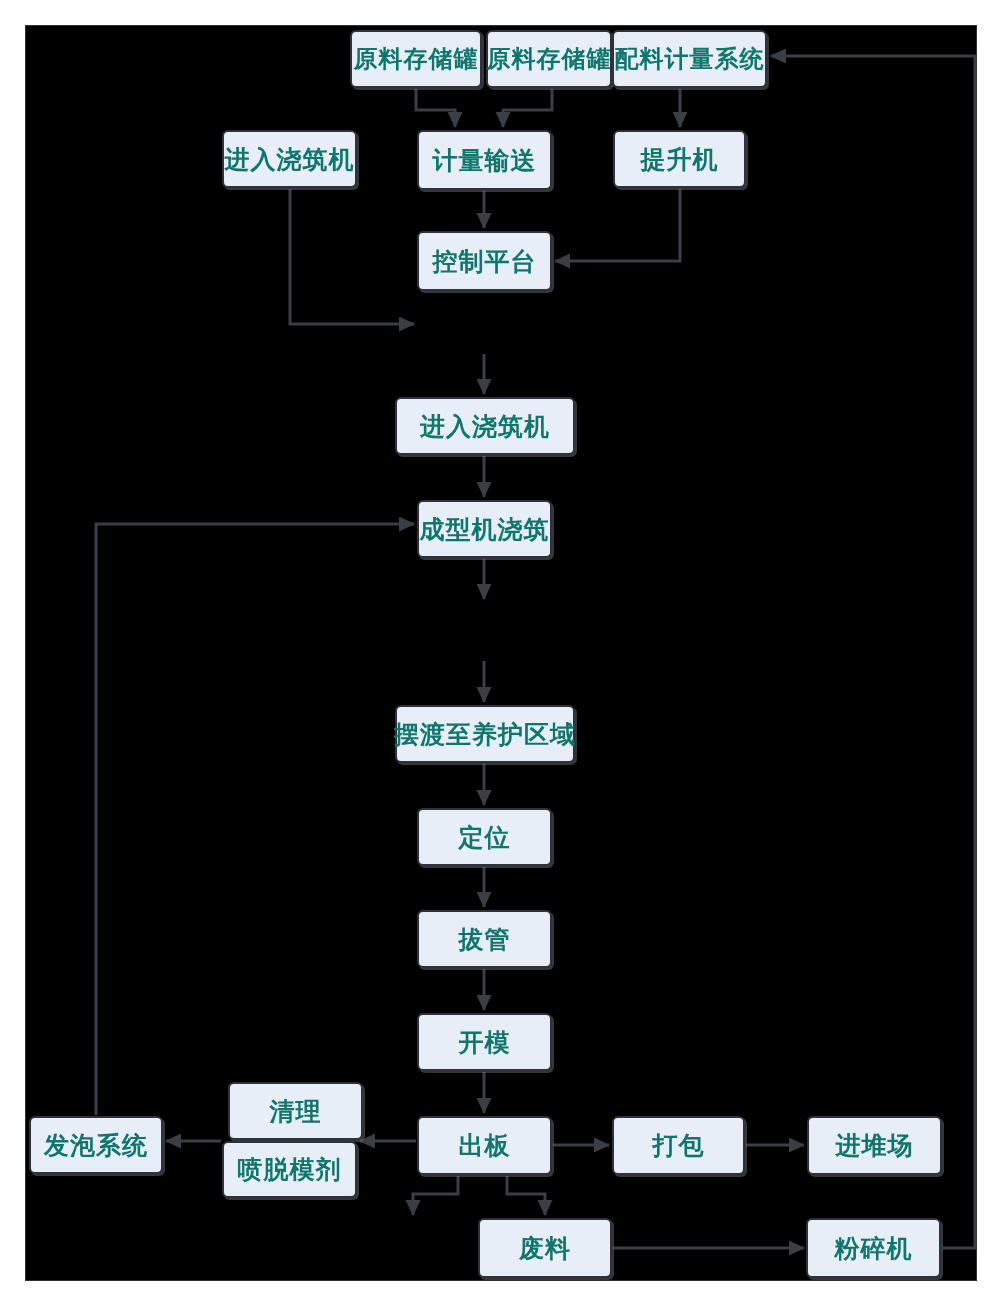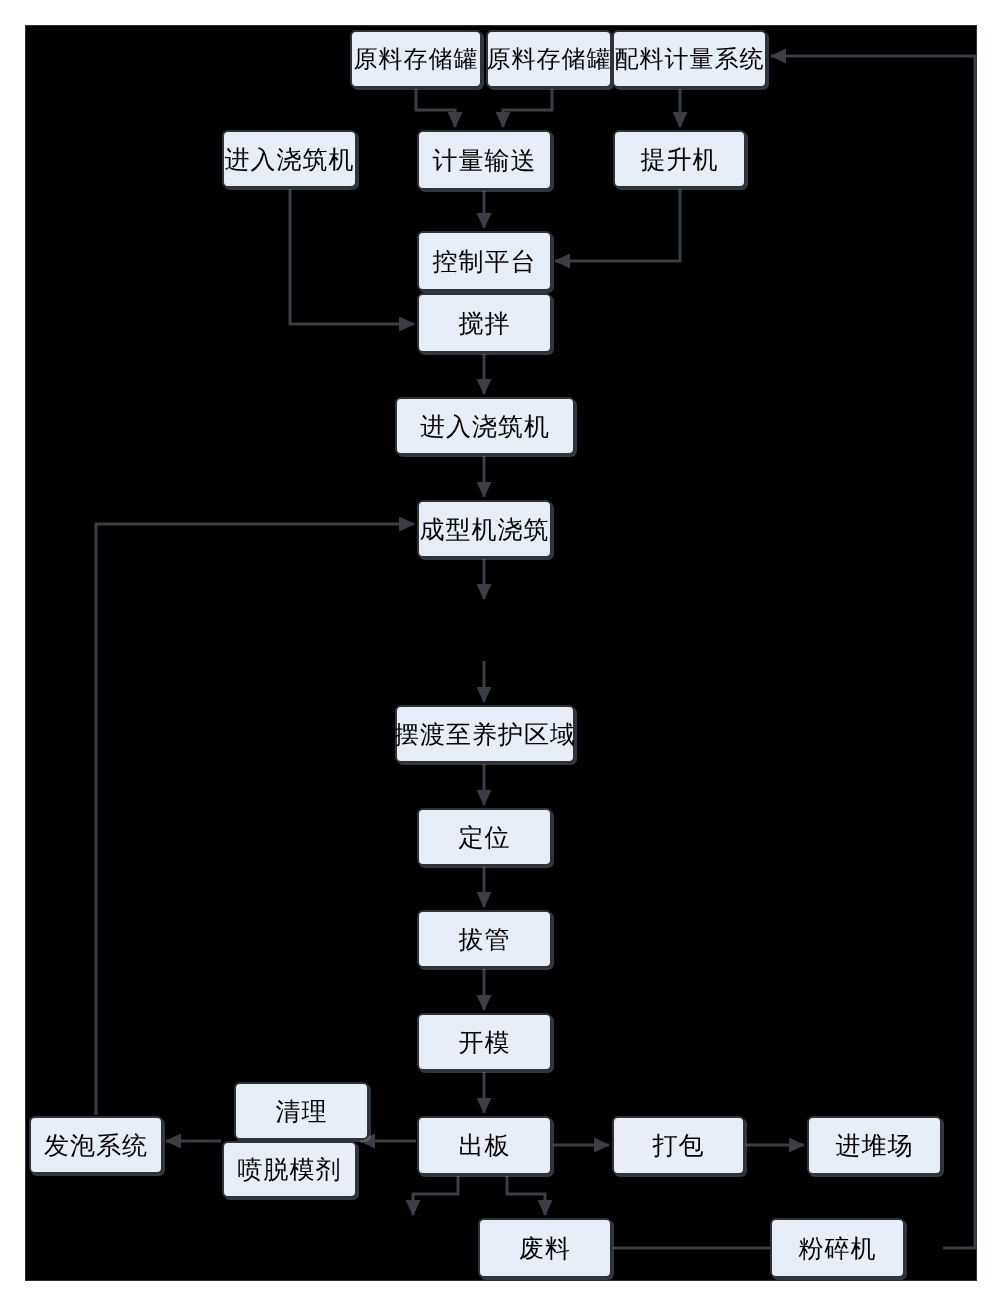--- a/index.html
+++ b/index.html
@@ -29,22 +29,22 @@
     position: absolute;
     box-sizing: border-box;
     background: #e8eef7;
     border: 2px solid #2e333a;
     border-radius: 6px;
     box-shadow: 2px 2px 0 rgba(135,145,160,0.38);
     display: flex;
     align-items: center;
     justify-content: center;
     font-size: 25px;
-    font-weight: normal;
-    color: #000000;
+    font-weight: bold;
+    color: #0f766e;
     letter-spacing: 1px;
     white-space: nowrap;
   }
   .node.wide { font-size: 25px; }
   .node.sm   { font-size: 24px; }
 </style>
 </head>
 <body>
 
 <div class="page">
@@ -85,32 +85,31 @@
 
   <div class="node sm" style="left:350px;top:30px;width:132px;height:58px">原料存储罐</div>
   <div class="node sm" style="left:486px;top:30px;width:126px;height:58px">原料存储罐</div>
   <div class="node sm" style="left:612px;top:30px;width:155px;height:58px">配料计量系统</div>
 
   <div class="node" style="left:222px;top:130px;width:135px;height:58px">进入浇筑机</div>
   <div class="node" style="left:417px;top:130px;width:135px;height:60px">计量输送</div>
   <div class="node" style="left:613px;top:130px;width:133px;height:58px">提升机</div>
 
   <div class="node" style="left:417px;top:231px;width:135px;height:60px">控制平台</div>
-  <div class="node" style="left:417px;top:293px;width:135px;height:60px">搅拌</div>
 
   <div class="node wide" style="left:395px;top:397px;width:180px;height:58px">进入浇筑机</div>
   <div class="node" style="left:417px;top:500px;width:135px;height:58px">成型机浇筑</div>
   <div class="node wide" style="left:395px;top:705px;width:180px;height:58px">摆渡至养护区域</div>
   <div class="node" style="left:417px;top:808px;width:135px;height:58px">定位</div>
   <div class="node" style="left:417px;top:910px;width:135px;height:58px">拔管</div>
   <div class="node" style="left:417px;top:1013px;width:135px;height:58px">开模</div>
 
-  <div class="node" style="left:234px;top:1082px;width:135px;height:58px">清理</div>
+  <div class="node" style="left:228px;top:1082px;width:135px;height:58px">清理</div>
   <div class="node" style="left:222px;top:1141px;width:135px;height:57px">喷脱模剂</div>
   <div class="node" style="left:29px;top:1116px;width:134px;height:58px">发泡系统</div>
 
   <div class="node" style="left:417px;top:1116px;width:135px;height:59px">出板</div>
   <div class="node" style="left:612px;top:1116px;width:133px;height:59px">打包</div>
   <div class="node" style="left:807px;top:1116px;width:135px;height:59px">进堆场</div>
 
   <div class="node" style="left:478px;top:1218px;width:134px;height:60px">废料</div>
-  <div class="node" style="left:770px;top:1218px;width:135px;height:60px">粉碎机</div>
+  <div class="node" style="left:806px;top:1218px;width:135px;height:60px">粉碎机</div>
 </div>
 
 </body></html>

